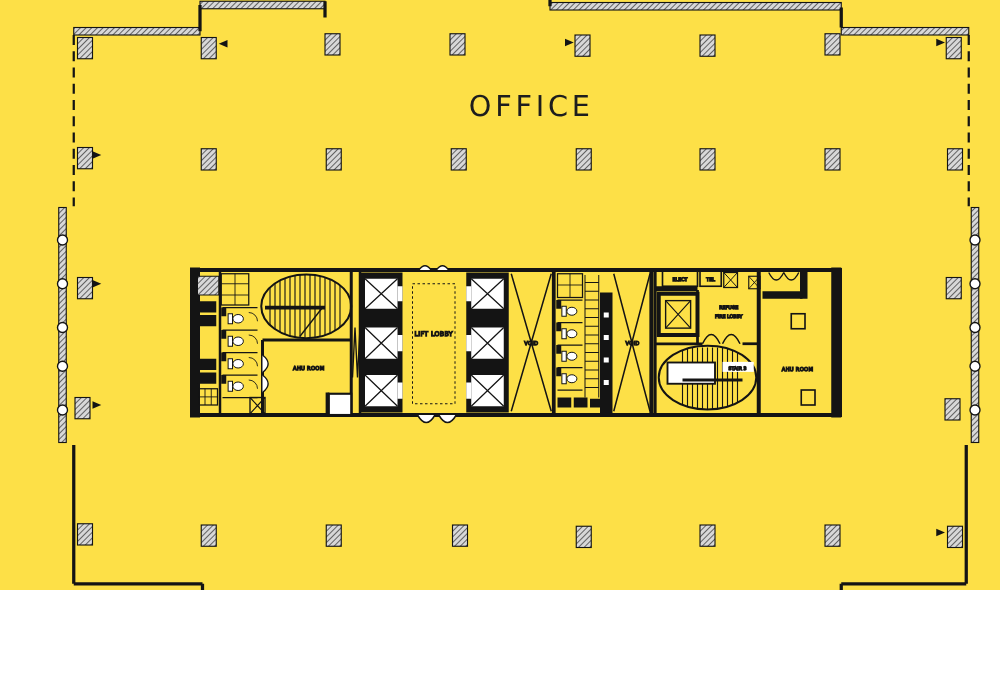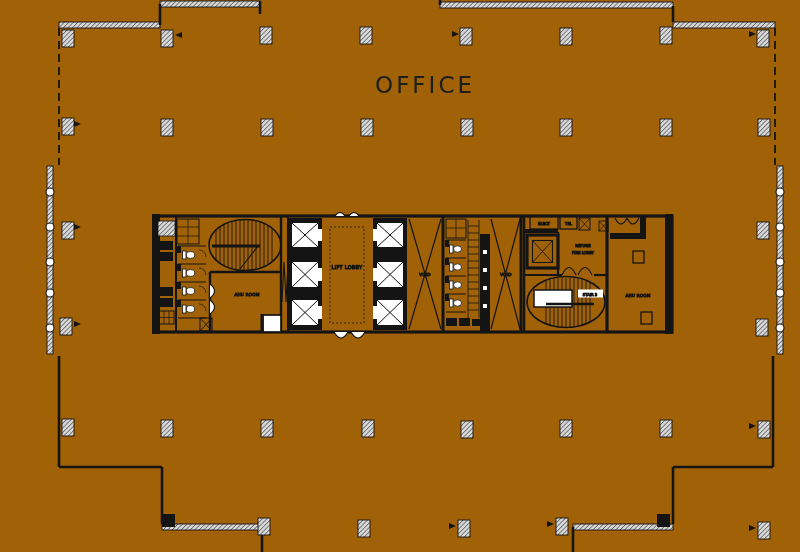--- a/index.html
+++ b/index.html
@@ -1,16 +1,16 @@
 <!DOCTYPE html>
 <html><head>
 <meta charset="utf-8">
 <style>
   html,body{margin:0;padding:0;background:#ffffff;}
-  .plan-wrap{width:800px;height:552px;position:relative;background:#a16207;overflow:hidden;}
+  .plan-wrap{width:800px;height:472px;position:relative;background:#fde047;overflow:hidden;}
   svg{display:block;}
   text{font-family:"DejaVu Sans",sans-serif;fill:#1d1d1d;}
   .t-office{font-size:23px;letter-spacing:3px;}
   .t-room{font-size:5px;letter-spacing:0.3px;}
   .t-tiny{font-size:4.2px;letter-spacing:0.2px;}
   .t-micro{font-size:3.8px;}
 </style>
 </head>
 <body>
 

